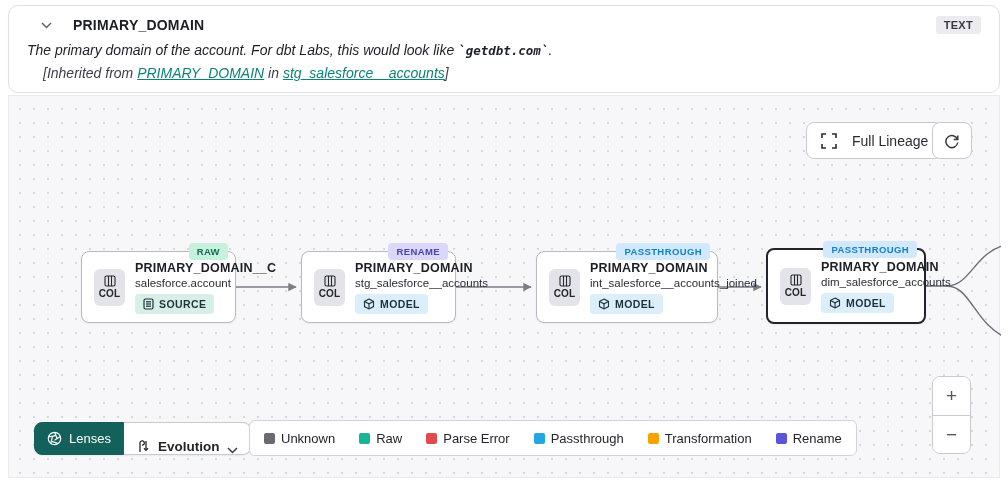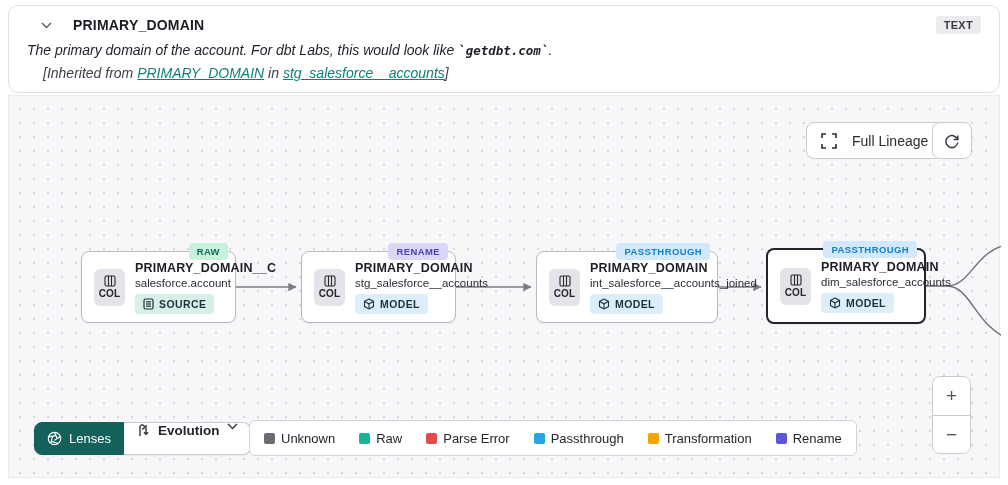--- a/index.html
+++ b/index.html
@@ -53,21 +53,21 @@
   .res-badge { margin-top:5px; display:inline-flex; align-items:center; gap:5px;
     font-size:10.5px; font-weight:700; letter-spacing:.4px; color:#1d333c;
     padding:4px 8px; border-radius:4px; }
 
   
   .lens-group { position:absolute; left:25px; top:326px; height:33px; display:flex;
     border-radius:8px; box-shadow:0 1px 2px rgba(20,20,30,.06); }
   .lenses-btn { display:flex; align-items:center; gap:7px; padding:0 12px; background:#13615a;
     color:#fff; font-size:13px; font-weight:400; border:1px solid #13615a;
     border-radius:8px 0 0 8px; cursor:pointer; }
-  .lens-select { display:flex; align-items:flex-start; gap:8px; padding:0 12px; background:#fff;
+  .lens-select { display:flex; align-items:flex-end; gap:8px; padding:0 12px; background:#fff;
     color:#24242d; font-size:13.5px; font-weight:600; border:1px solid #c9c9d2; border-left:none;
     border-radius:0 8px 8px 0; cursor:pointer; }
 
   
   .legend { position:absolute; left:240px; top:324px; height:36px; display:flex; align-items:center;
     gap:24px; padding:0 14px; background:#fff; border:1px solid #d2d2da; border-radius:6px; }
   .leg-item { display:flex; align-items:center; gap:6px; font-size:13px; color:#25252e; }
   .leg-swatch { width:11px; height:11px; border-radius:2px; flex:none; }
 
   

